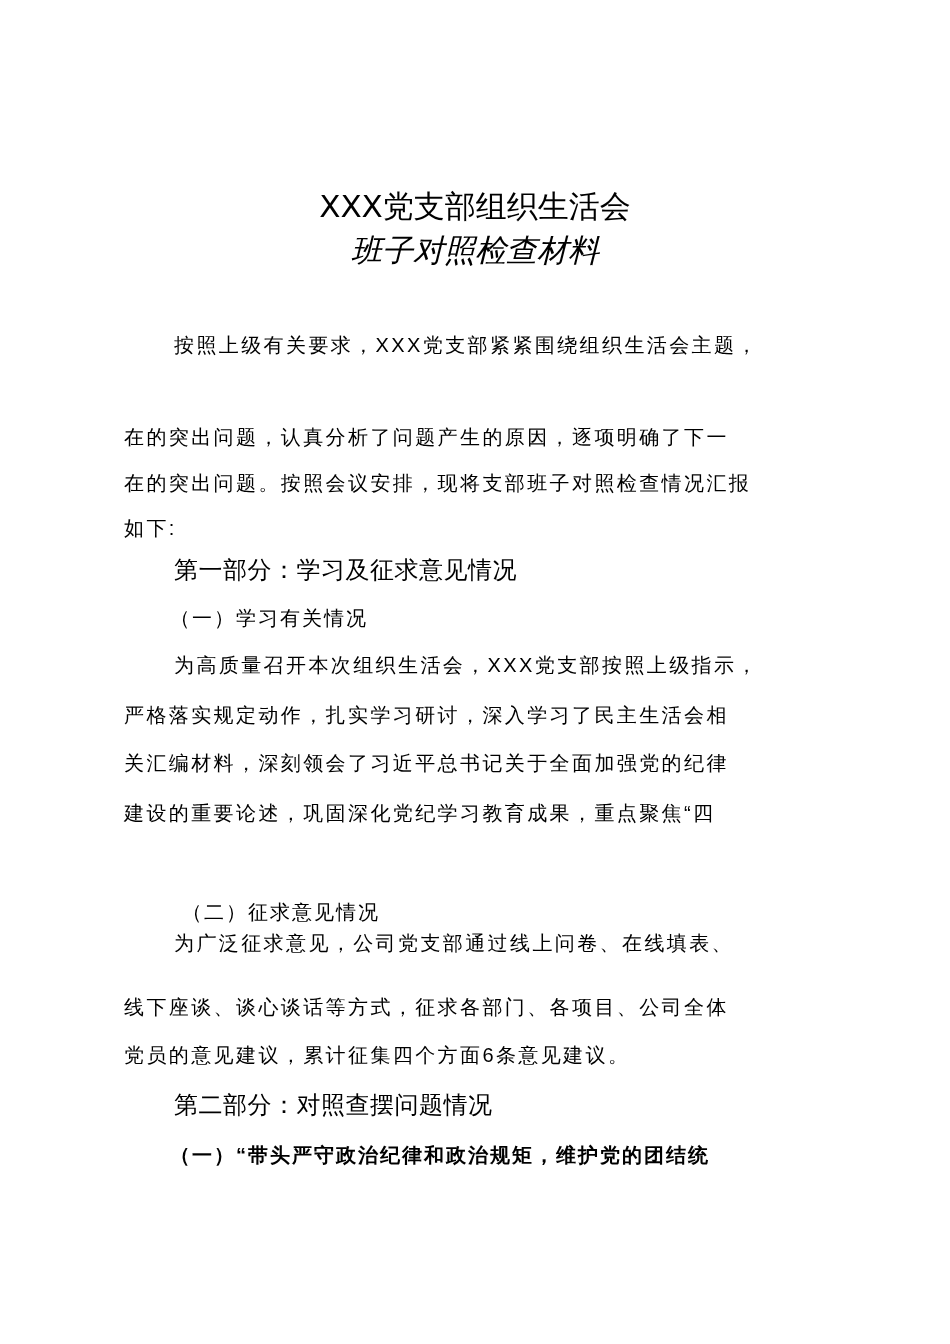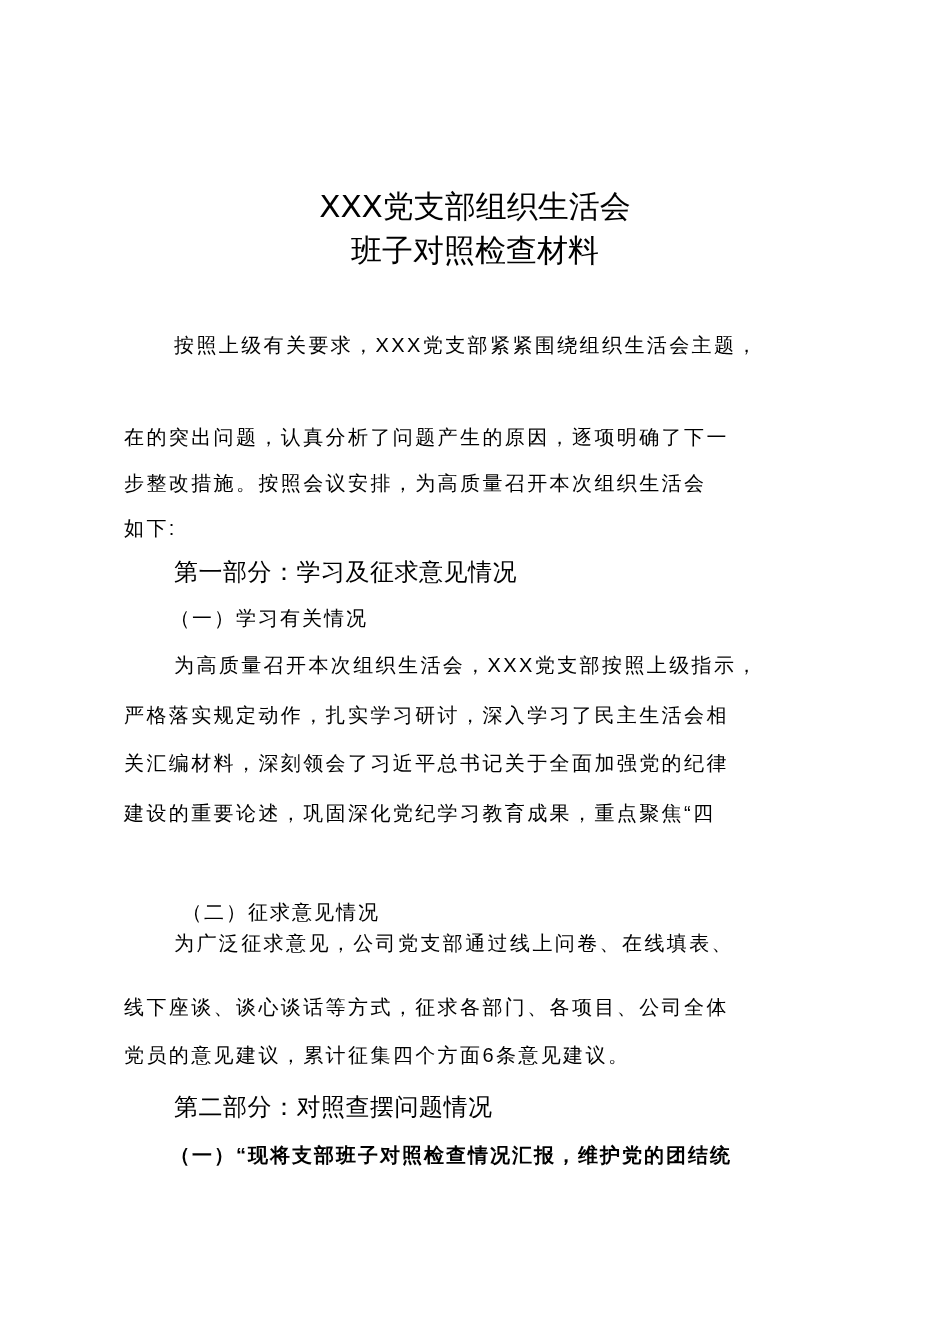--- a/index.html
+++ b/index.html
@@ -1,47 +1,47 @@
 <!DOCTYPE html>
 <html><head>
 <meta charset="utf-8">
 <style>
   html, body { margin: 0; padding: 0; background: #ffffff; }
   body { width: 950px; height: 1344px; position: relative; overflow: hidden; color: #000; }
   .page { position: absolute; left: 0; top: 0; width: 950px; height: 1344px; background: #fff; }
   .title { position: absolute; left: 0; width: 950px; text-align: center; font-family: "DejaVu Sans", "Liberation Sans", sans-serif; font-size: 31px; letter-spacing: 0px; line-height: 40px; }
   .t1 { top: 186px; }
-  .t2 { top: 230px; }
+  .t2 { top: 230px; font-style: italic; }
   .line { position: absolute; left: 124px; white-space: nowrap; font-family: Liberation Sans, sans-serif; font-size: 20px; line-height: 34px; letter-spacing: 2.4px; }
   .indent { left: 174px; }
-  .h1 { font-family: Liberation Serif, serif; font-size: 24px; letter-spacing: 0.5px; }
+  .h1 { font-family: Liberation Mono, monospace; font-size: 24px; letter-spacing: 0.5px; }
   .h2 { letter-spacing: 2px; }
   .bold { font-weight: bold; letter-spacing: 2px; }
 </style>
 </head>
 <body>
 
 <div class="page">
   <div class="title t1">XXX党支部组织生活会</div>
   <div class="title t2">班子对照检查材料</div>
 
   <div class="line indent" style="top:328px">按照上级有关要求，XXX党支部紧紧围绕组织生活会主题，</div>
   <div class="line" style="top:420px">在的突出问题，认真分析了问题产生的原因，逐项明确了下一</div>
-  <div class="line" style="top:466px">步整改措施。按照会议安排，为高质量召开本次组织生活会</div>
+  <div class="line" style="top:466px">在的突出问题。按照会议安排，现将支部班子对照检查情况汇报</div>
   <div class="line" style="top:511px">如下:</div>
 
   <div class="line indent h1" style="top:555px">第一部分：学习及征求意见情况</div>
   <div class="line h2" style="left:170px; top:601px">（一）学习有关情况</div>
 
   <div class="line indent" style="top:648px">为高质量召开本次组织生活会，XXX党支部按照上级指示，</div>
   <div class="line" style="top:698px">严格落实规定动作，扎实学习研讨，深入学习了民主生活会相</div>
   <div class="line" style="top:746px">关汇编材料，深刻领会了习近平总书记关于全面加强党的纪律</div>
   <div class="line" style="top:796px">建设的重要论述，巩固深化党纪学习教育成果，重点聚焦“四</div>
 
   <div class="line h2" style="left:182px; top:895px">（二）征求意见情况</div>
 
   <div class="line indent" style="top:926px">为广泛征求意见，公司党支部通过线上问卷、在线填表、</div>
   <div class="line" style="top:990px">线下座谈、谈心谈话等方式，征求各部门、各项目、公司全体</div>
   <div class="line" style="top:1038px">党员的意见建议，累计征集四个方面6条意见建议。</div>
 
   <div class="line indent h1" style="top:1090px">第二部分：对照查摆问题情况</div>
-  <div class="line bold" style="left:170px; top:1138px">（一）“现将支部班子对照检查情况汇报，维护党的团结统</div>
+  <div class="line bold" style="left:170px; top:1138px">（一）“带头严守政治纪律和政治规矩，维护党的团结统</div>
 </div>
 
 </body></html>

